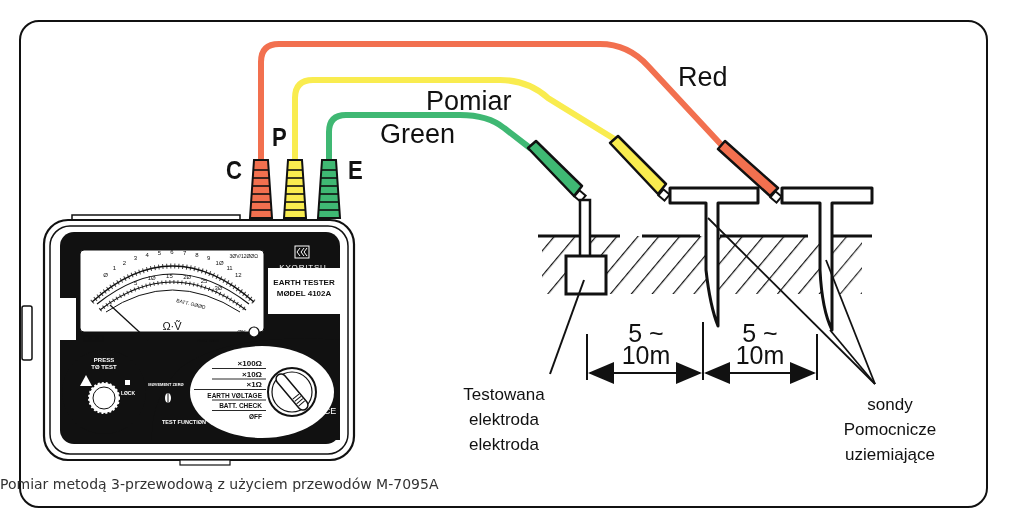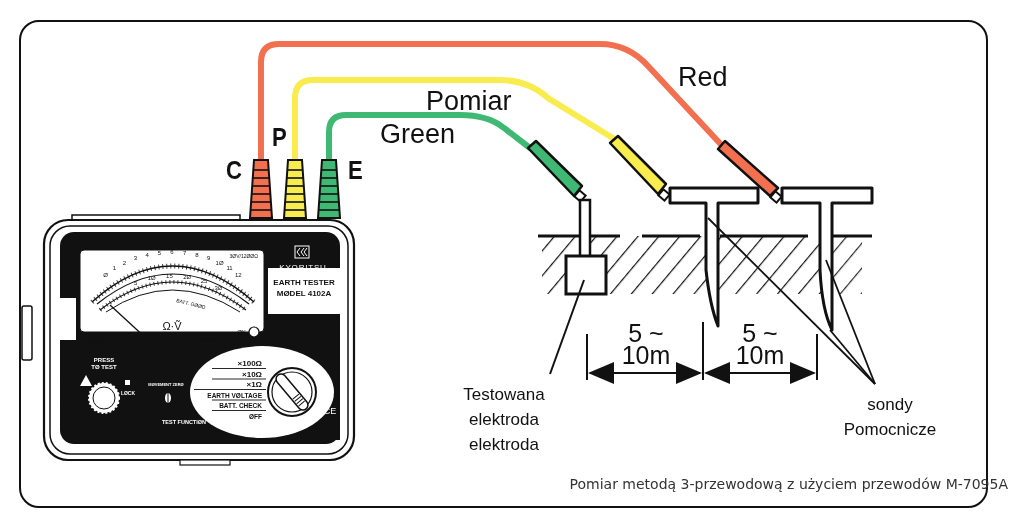--- a/index.html
+++ b/index.html
@@ -4,21 +4,21 @@
 <style>
   html, body { margin: 0; padding: 0; background: #ffffff; }
   body { width: 1024px; height: 512px; position: relative; overflow: hidden; font-family: "Liberation Sans", sans-serif; }
   #stage { position: absolute; left: 0; top: 0; width: 1024px; height: 512px; }
   .frame { position: absolute; left: 19px; top: 20px; width: 969px; height: 488px; border: 2.5px solid #111; border-radius: 20px; box-sizing: border-box; }
   .lbl { position: absolute; color: #111; white-space: nowrap; }
   .wire-label { font-family: "Liberation Sans", sans-serif; font-size: 27px; }
   .term-label { font-family: "Liberation Sans", sans-serif; font-weight: bold; font-size: 26px; transform: scaleX(0.85); transform-origin: left top; }
   .dim { font-family: "Liberation Sans", sans-serif; font-size: 25px; text-align: center; line-height: 22px; }
   .note { font-family: "Liberation Sans", sans-serif; font-size: 17px; text-align: center; line-height: 25px; }
-  .caption { font-family: "DejaVu Sans", sans-serif; font-size: 14px; color: #333; left: 0; width: 1008px; text-align: right; top: 476px; }
+  .caption { font-family: "DejaVu Sans", sans-serif; font-size: 14px; color: #333; left: 0; width: 1008px; text-align: left; top: 476px; }
   svg text { font-family: "Liberation Sans", sans-serif; }
 </style>
 </head>
 <body>
 
 <div id="stage">
   <div class="frame"></div>
 
   <svg width="1024" height="512" style="position:absolute;left:0;top:0">
     <defs>
@@ -245,16 +245,17 @@
 
   <div class="lbl note" style="left:448px;top:382px;width:112px">
     <div>Testowana</div>
     <div>elektroda</div>
     <div>elektroda</div>
   </div>
 
   <div class="lbl note" style="left:830px;top:392px;width:120px">
     <div>sondy</div>
     <div>Pomocnicze</div>
+    <div>uziemiające</div>
   </div>
 
   <div class="lbl caption">Pomiar metodą 3-przewodową z użyciem przewodów M-7095A</div>
 </div>
 
 </body></html>

